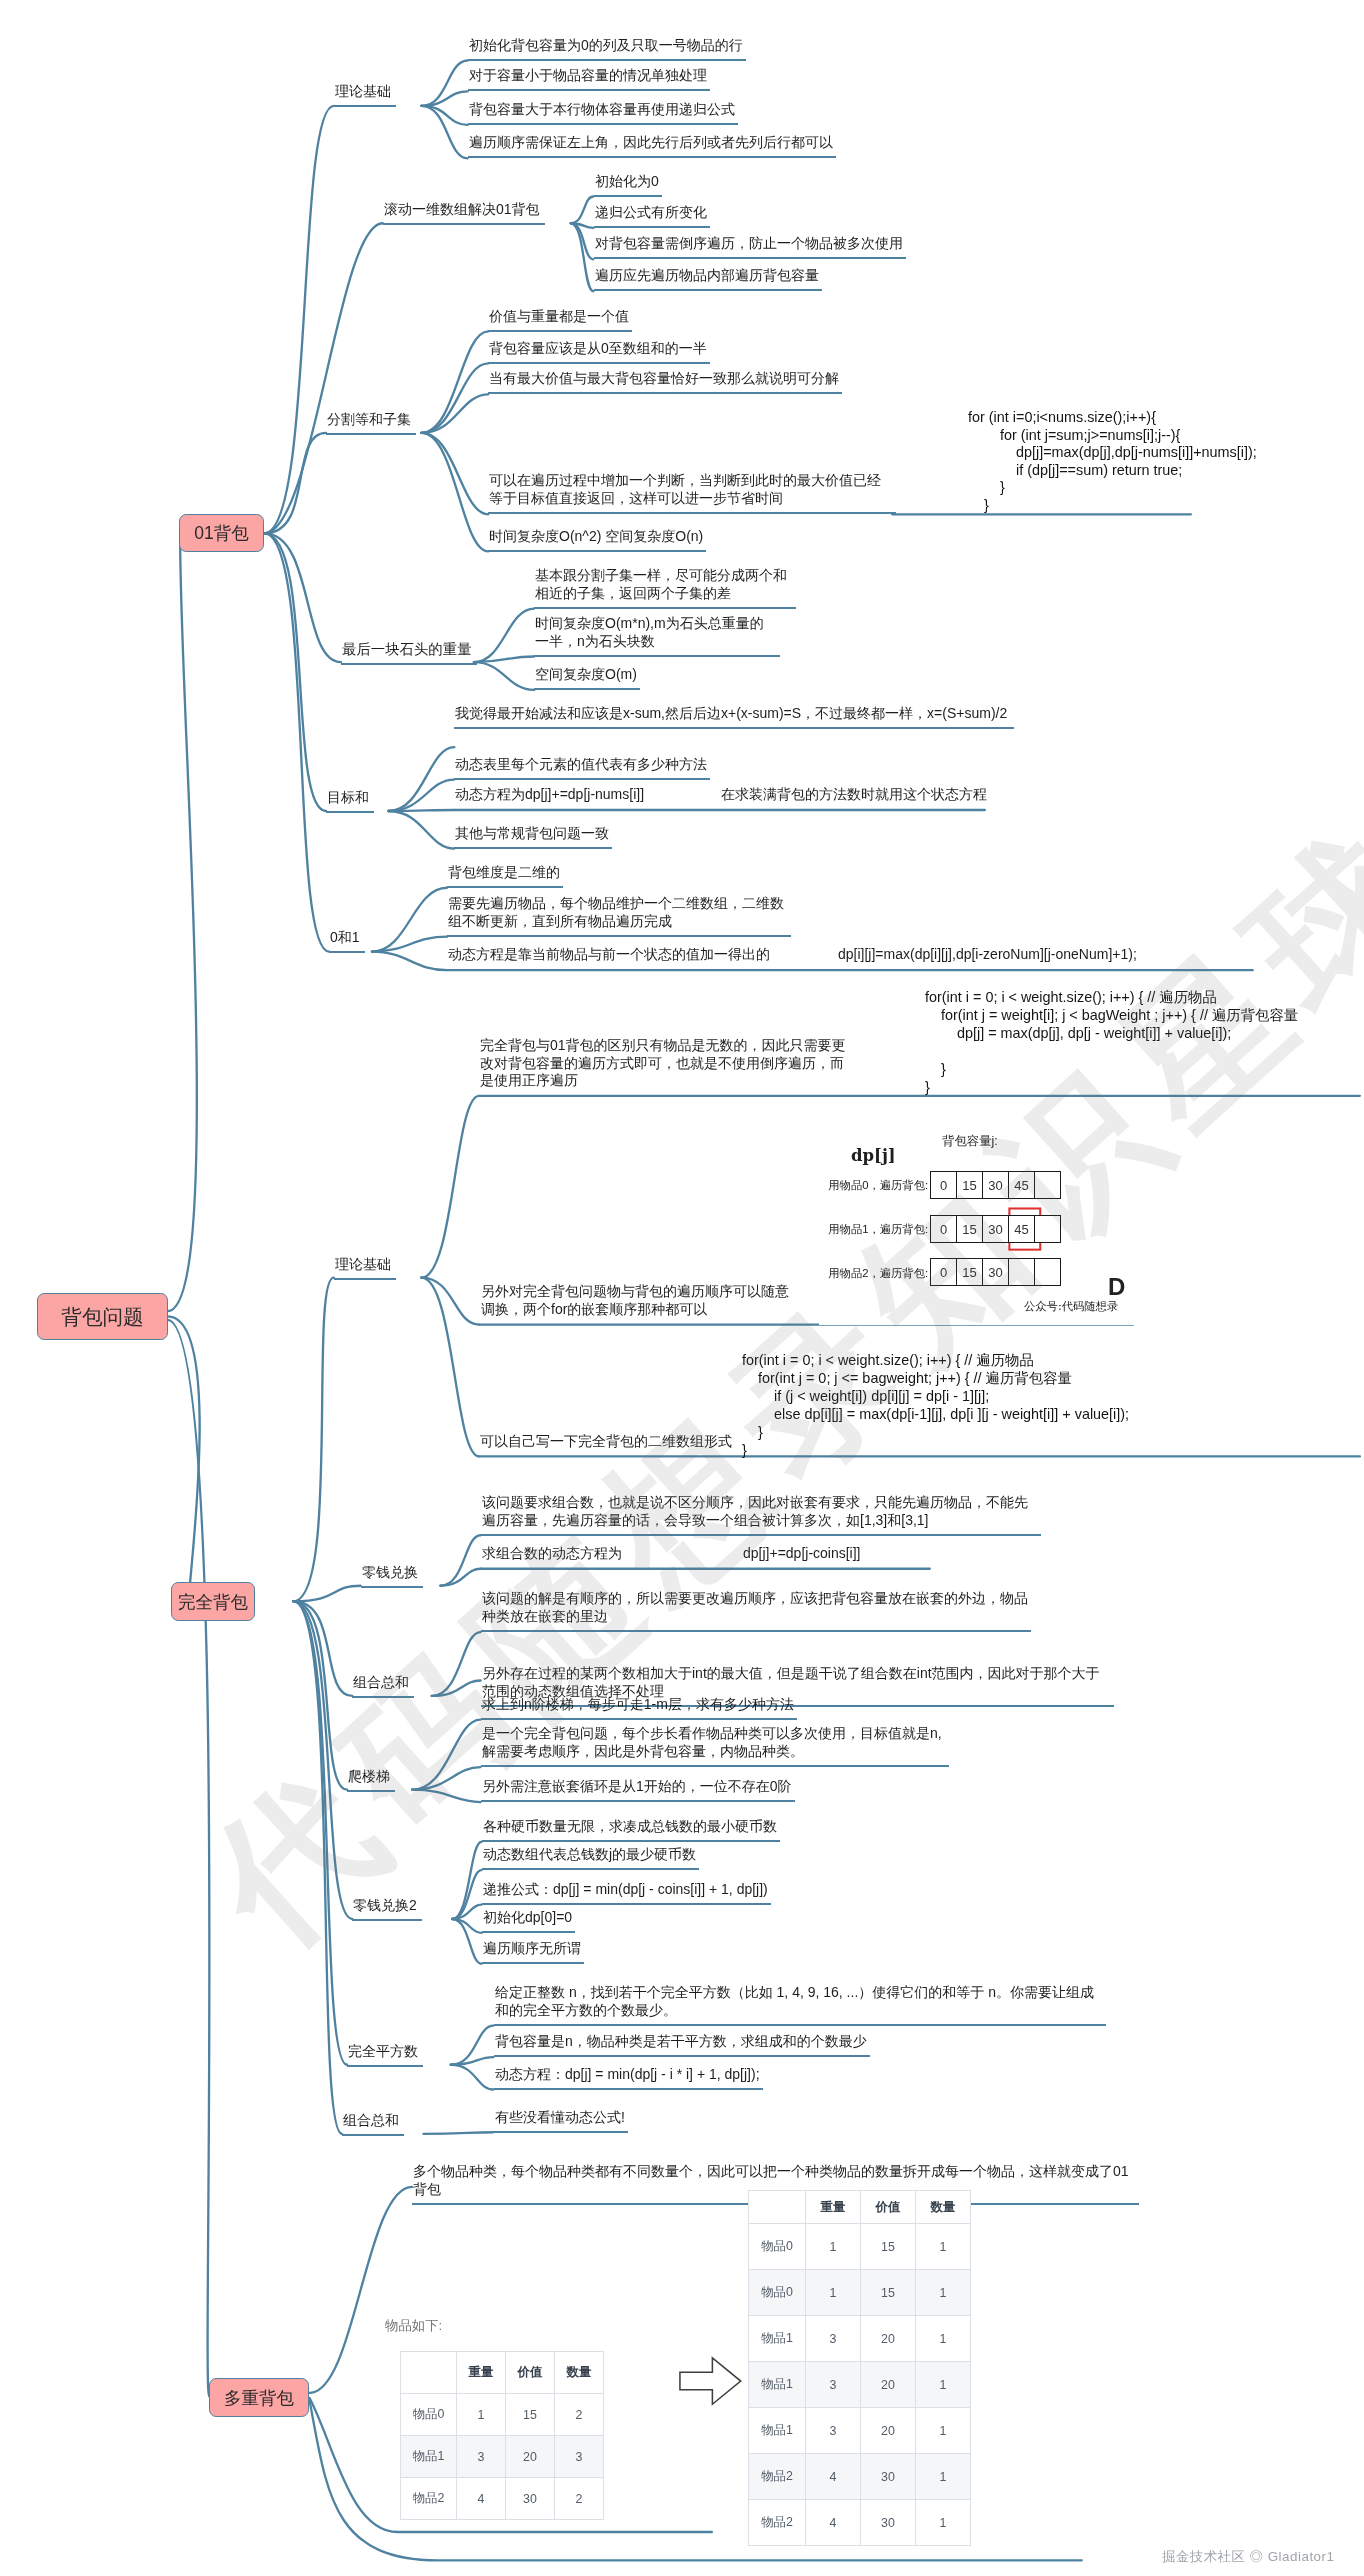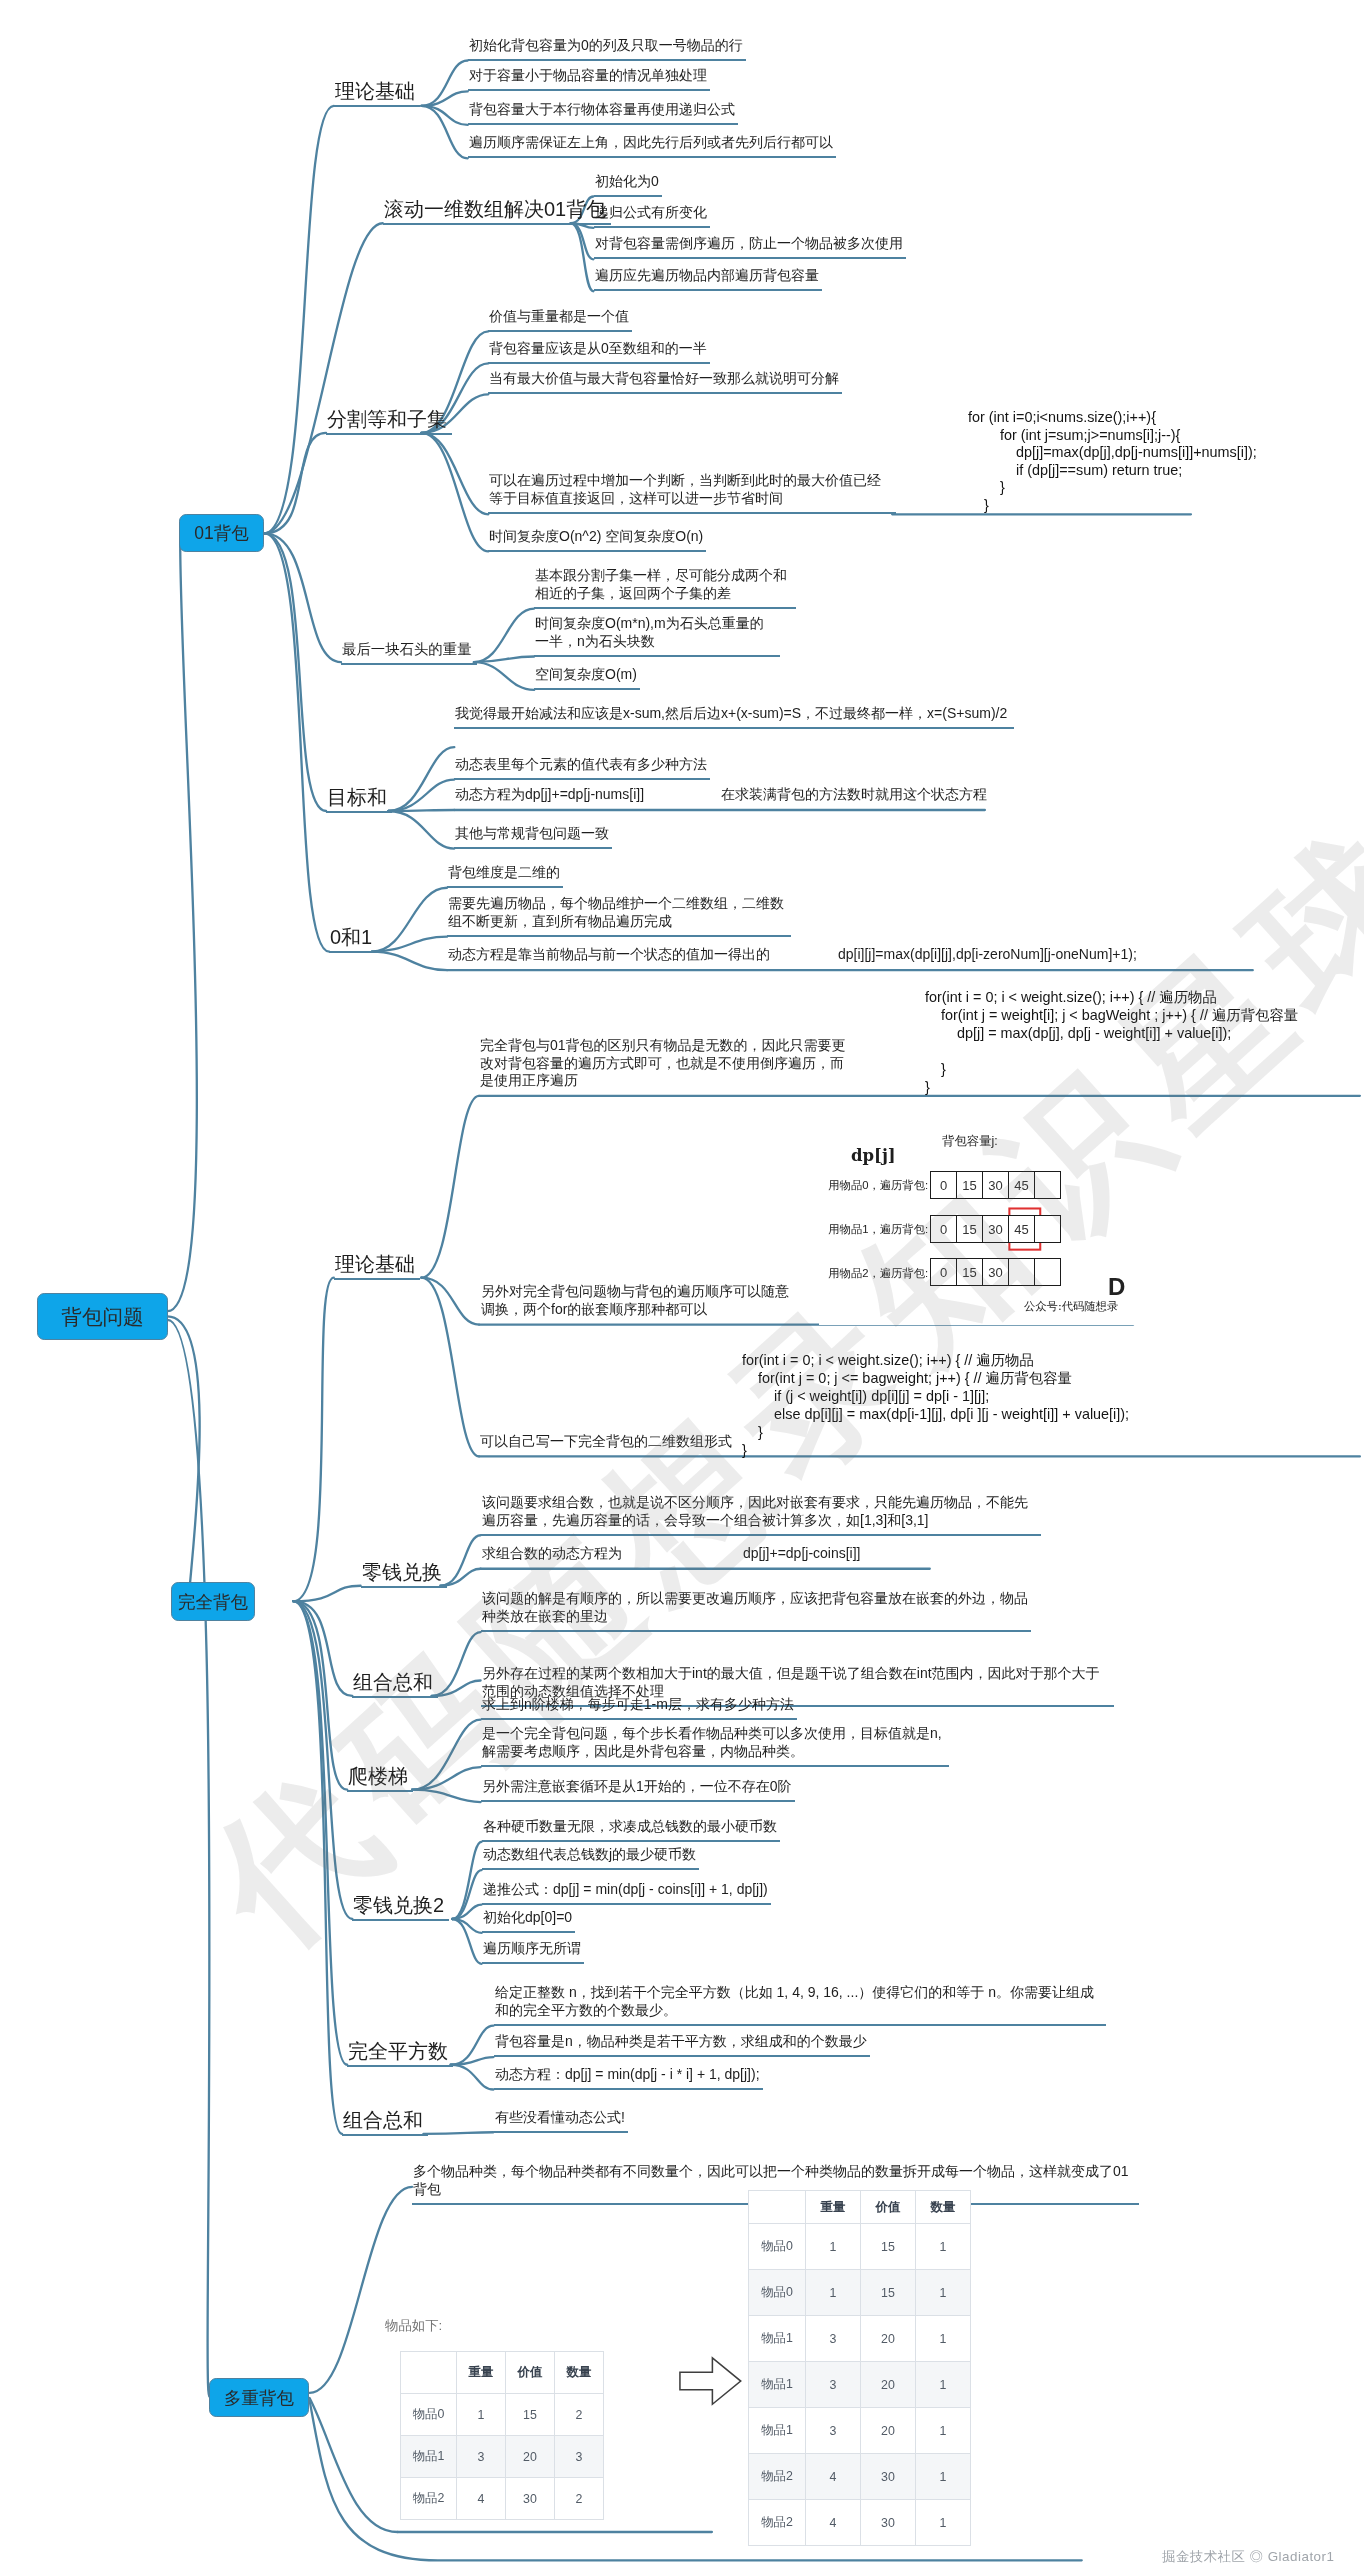--- a/index.html
+++ b/index.html
@@ -3,23 +3,23 @@
 <meta charset="utf-8">
 <style>
   :root{ --line:#4e82a0; --ink:#1e1e1e; }
   html,body{margin:0;padding:0;}
   body{position:relative;width:1364px;height:2576px;background:#ffffff;
        font-family:"Liberation Sans",sans-serif;color:var(--ink);overflow:hidden;}
   #wires{position:absolute;left:0;top:0;z-index:0;}
   .leaf{position:absolute;z-index:2;font-size:14px;line-height:17.5px;color:var(--ink);
         border-bottom:2.6px solid var(--line);padding:0 3.1px 4.6px 1px;}
   .noline{border-bottom:none;}
-  .blabel{position:absolute;z-index:2;font-size:20px;line-height:17.5px;color:var(--ink);
+  .blabel{position:absolute;z-index:2;font-size:14px;line-height:17.5px;color:var(--ink);
         border-bottom:2.6px solid var(--line);padding:0 5.2px 4.6px 1px;white-space:nowrap;}
-  .node{position:absolute;z-index:2;border:1.5px solid var(--line);border-radius:7.2px;background:#0ea5e9;
+  .node{position:absolute;z-index:2;border:1.5px solid var(--line);border-radius:7.2px;background:#fca5a5;
         display:flex;align-items:center;justify-content:center;font-size:17.5px;color:#2a2a2a;box-sizing:border-box;}
   .code{position:absolute;z-index:2;margin:0;font-family:"Liberation Sans",sans-serif;
         font-size:14.4px;line-height:18px;white-space:pre;color:#151515;}
   .faded{position:absolute;z-index:1;font-size:13.4px;color:#737373;}
   .footer{position:absolute;z-index:2;font-size:13.4px;color:#a0a5ab;letter-spacing:0.5px;}
   .watermark{position:absolute;z-index:3;left:170px;top:1834px;font-size:155px;letter-spacing:19.6px;
         color:rgba(110,110,110,0.13);white-space:nowrap;transform:rotate(-42deg);transform-origin:left top;
         pointer-events:none;font-weight:bold;}
   
   .fig{position:absolute;z-index:2;left:819px;top:1128px;width:319px;height:197px;background:#fff;

